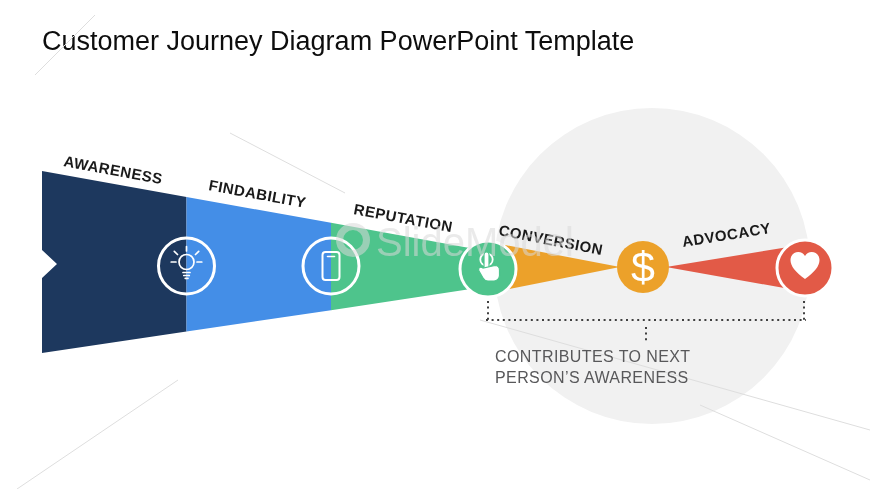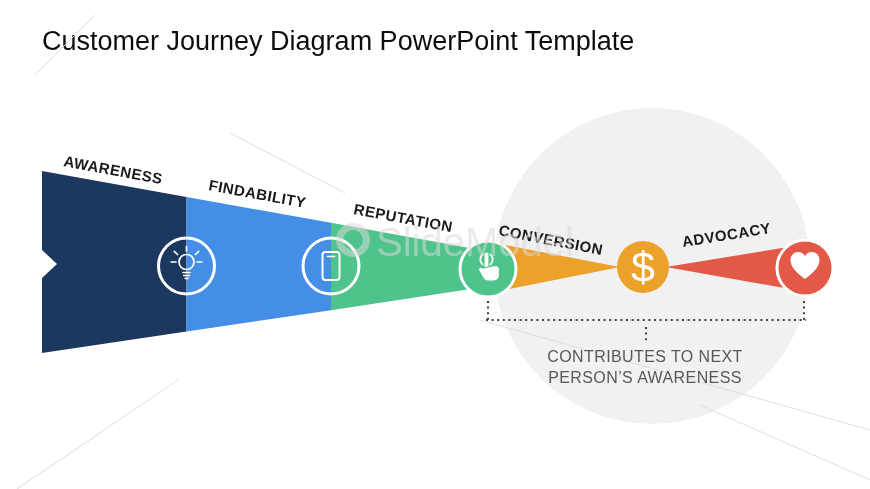--- a/index.html
+++ b/index.html
@@ -10,21 +10,21 @@
   .title{
     position:absolute;left:42px;top:26px;font-size:27px;font-weight:400;
     color:#0d0d0d;letter-spacing:0;white-space:nowrap;
   }
   .diagram-svg{position:absolute;left:0;top:0;}
   .stage-label{
     font-family:"Liberation Sans",sans-serif;font-weight:700;font-size:15px;
     fill:#1a1a1a;letter-spacing:0.5px;
   }
   .caption{
-    position:absolute;left:495px;top:347px;width:300px;text-align:center;
+    position:absolute;left:495px;top:347px;width:300px;text-align:left;
     font-size:16px;line-height:20.5px;color:#58585a;letter-spacing:0.4px;
   }
   .watermark-text{
     position:absolute;left:376px;top:220px;font-size:40px;font-weight:400;
     color:rgba(217,217,217,0.55);pointer-events:none;white-space:nowrap;
   }
   .watermark-logo{
     position:absolute;left:336px;top:223px;width:20px;height:20px;
     border:7px solid rgba(217,217,217,0.55);border-radius:50%;pointer-events:none;
   }

